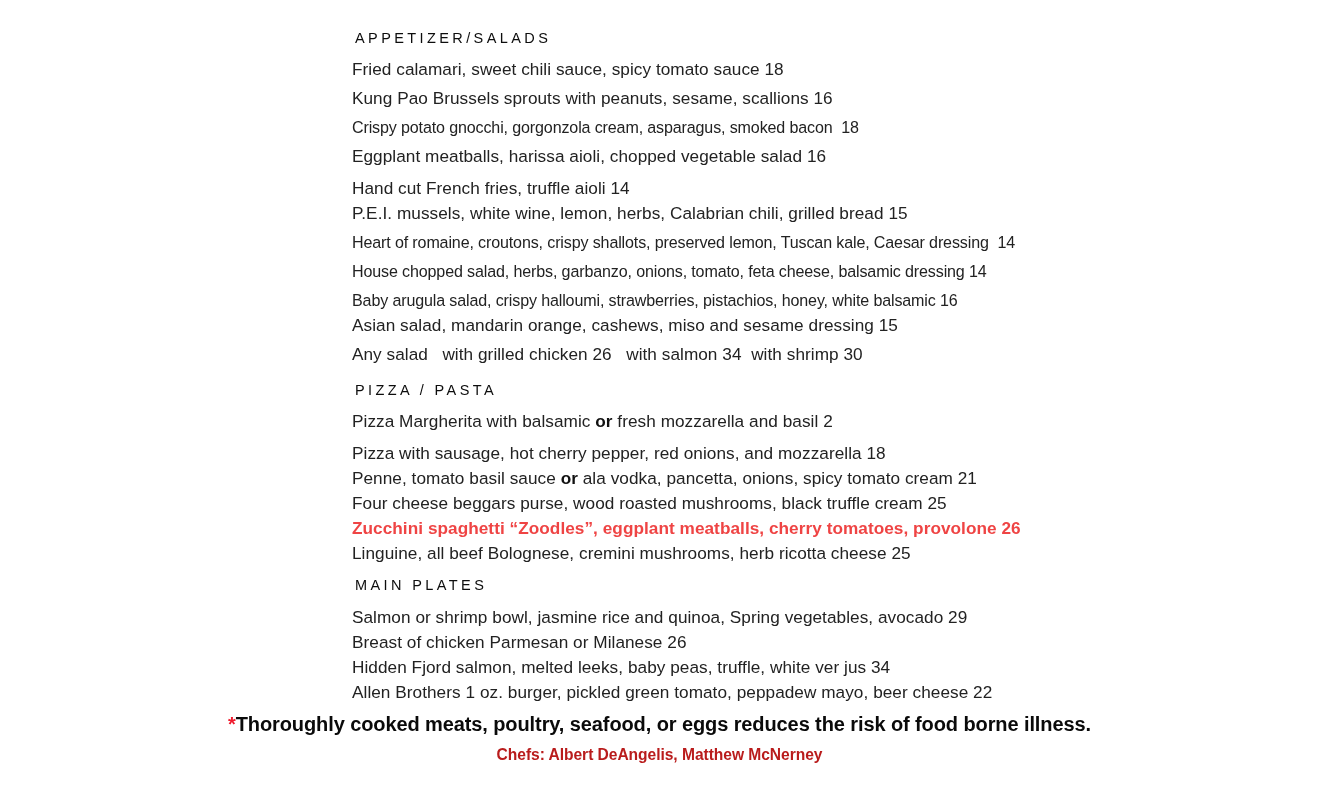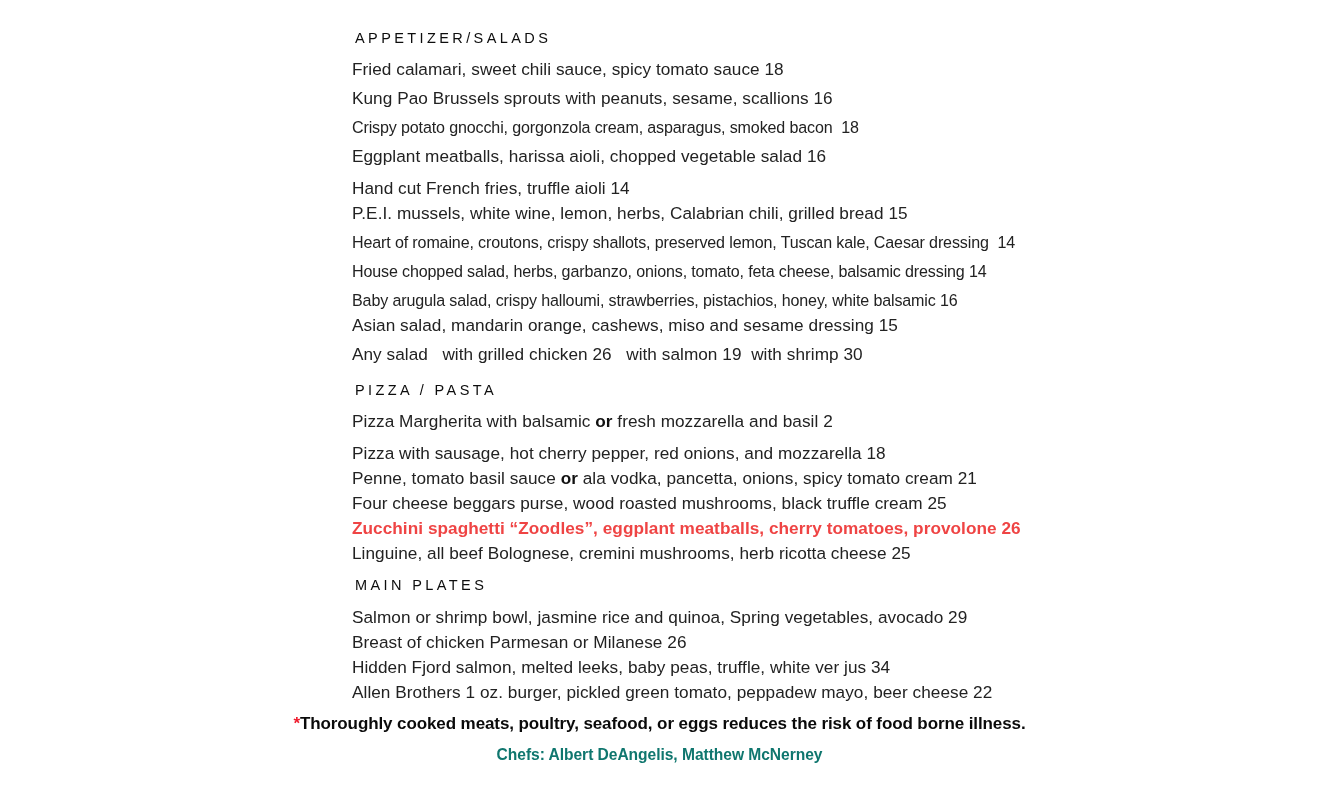--- a/index.html
+++ b/index.html
@@ -75,41 +75,41 @@
     font-weight: bold;
     color: #111111;
   }
 
   .footer-note {
     position: absolute;
     left: 0;
     top: 714px;
     width: 1319px;
     text-align: center;
-    font-size: 17px;
+    font-size: 20px;
     font-weight: bold;
     color: #0a0a0a;
     letter-spacing: -0.1px;
     line-height: 20px;
   }
 
   .asterisk {
     color: #ef1b2d;
     font-weight: bold;
   }
 
   .footer-chefs {
     position: absolute;
     left: 0;
     top: 745px;
     width: 1319px;
     text-align: center;
     font-size: 15.6px;
     font-weight: bold;
-    color: #0f766e;
+    color: #b91c1c;
     letter-spacing: -0.05px;
     line-height: 20px;
   }
 </style>
 </head>
 <body>
 
 <div class="menu-page">
 
   <div class="menu-block">
@@ -119,21 +119,21 @@
     <div class="menu-item">Fried calamari, sweet chili sauce, spicy tomato sauce 18</div>
     <div class="menu-item">Kung Pao Brussels sprouts with peanuts, sesame, scallions 16</div>
     <div class="menu-item condensed">Crispy potato gnocchi, gorgonzola cream, asparagus, smoked bacon  18</div>
     <div class="menu-item looser">Eggplant meatballs, harissa aioli, chopped vegetable salad 16</div>
     <div class="menu-item tight">Hand cut French fries, truffle aioli 14</div>
     <div class="menu-item">P.E.I. mussels, white wine, lemon, herbs, Calabrian chili, grilled bread 15</div>
     <div class="menu-item condensed">Heart of romaine, croutons, crispy shallots, preserved lemon, Tuscan kale, Caesar dressing  14</div>
     <div class="menu-item condensed">House chopped salad, herbs, garbanzo, onions, tomato, feta cheese, balsamic dressing 14</div>
     <div class="menu-item condensed tight">Baby arugula salad, crispy halloumi, strawberries, pistachios, honey, white balsamic 16</div>
     <div class="menu-item">Asian salad, mandarin orange, cashews, miso and sesame dressing 15</div>
-    <div class="menu-item">Any salad   with grilled chicken 26   with salmon 19  with shrimp 30</div>
+    <div class="menu-item">Any salad   with grilled chicken 26   with salmon 34  with shrimp 30</div>
 
     <div class="section-header header-pizza">PIZZA / PASTA</div>
 
     <div class="menu-item looser"><span>Pizza Margherita with balsamic </span><span class="emph">or</span><span> fresh mozzarella and basil 2</span></div>
 
     <div class="menu-item tight">Pizza with sausage, hot cherry pepper, red onions, and mozzarella 18</div>
 
     <div class="menu-item tight"><span>Penne, tomato basil sauce </span><span class="emph">or</span><span> ala vodka, pancetta, onions, spicy tomato cream 21</span></div>
 
     <div class="menu-item tight">Four cheese beggars purse, wood roasted mushrooms, black truffle cream 25</div>

